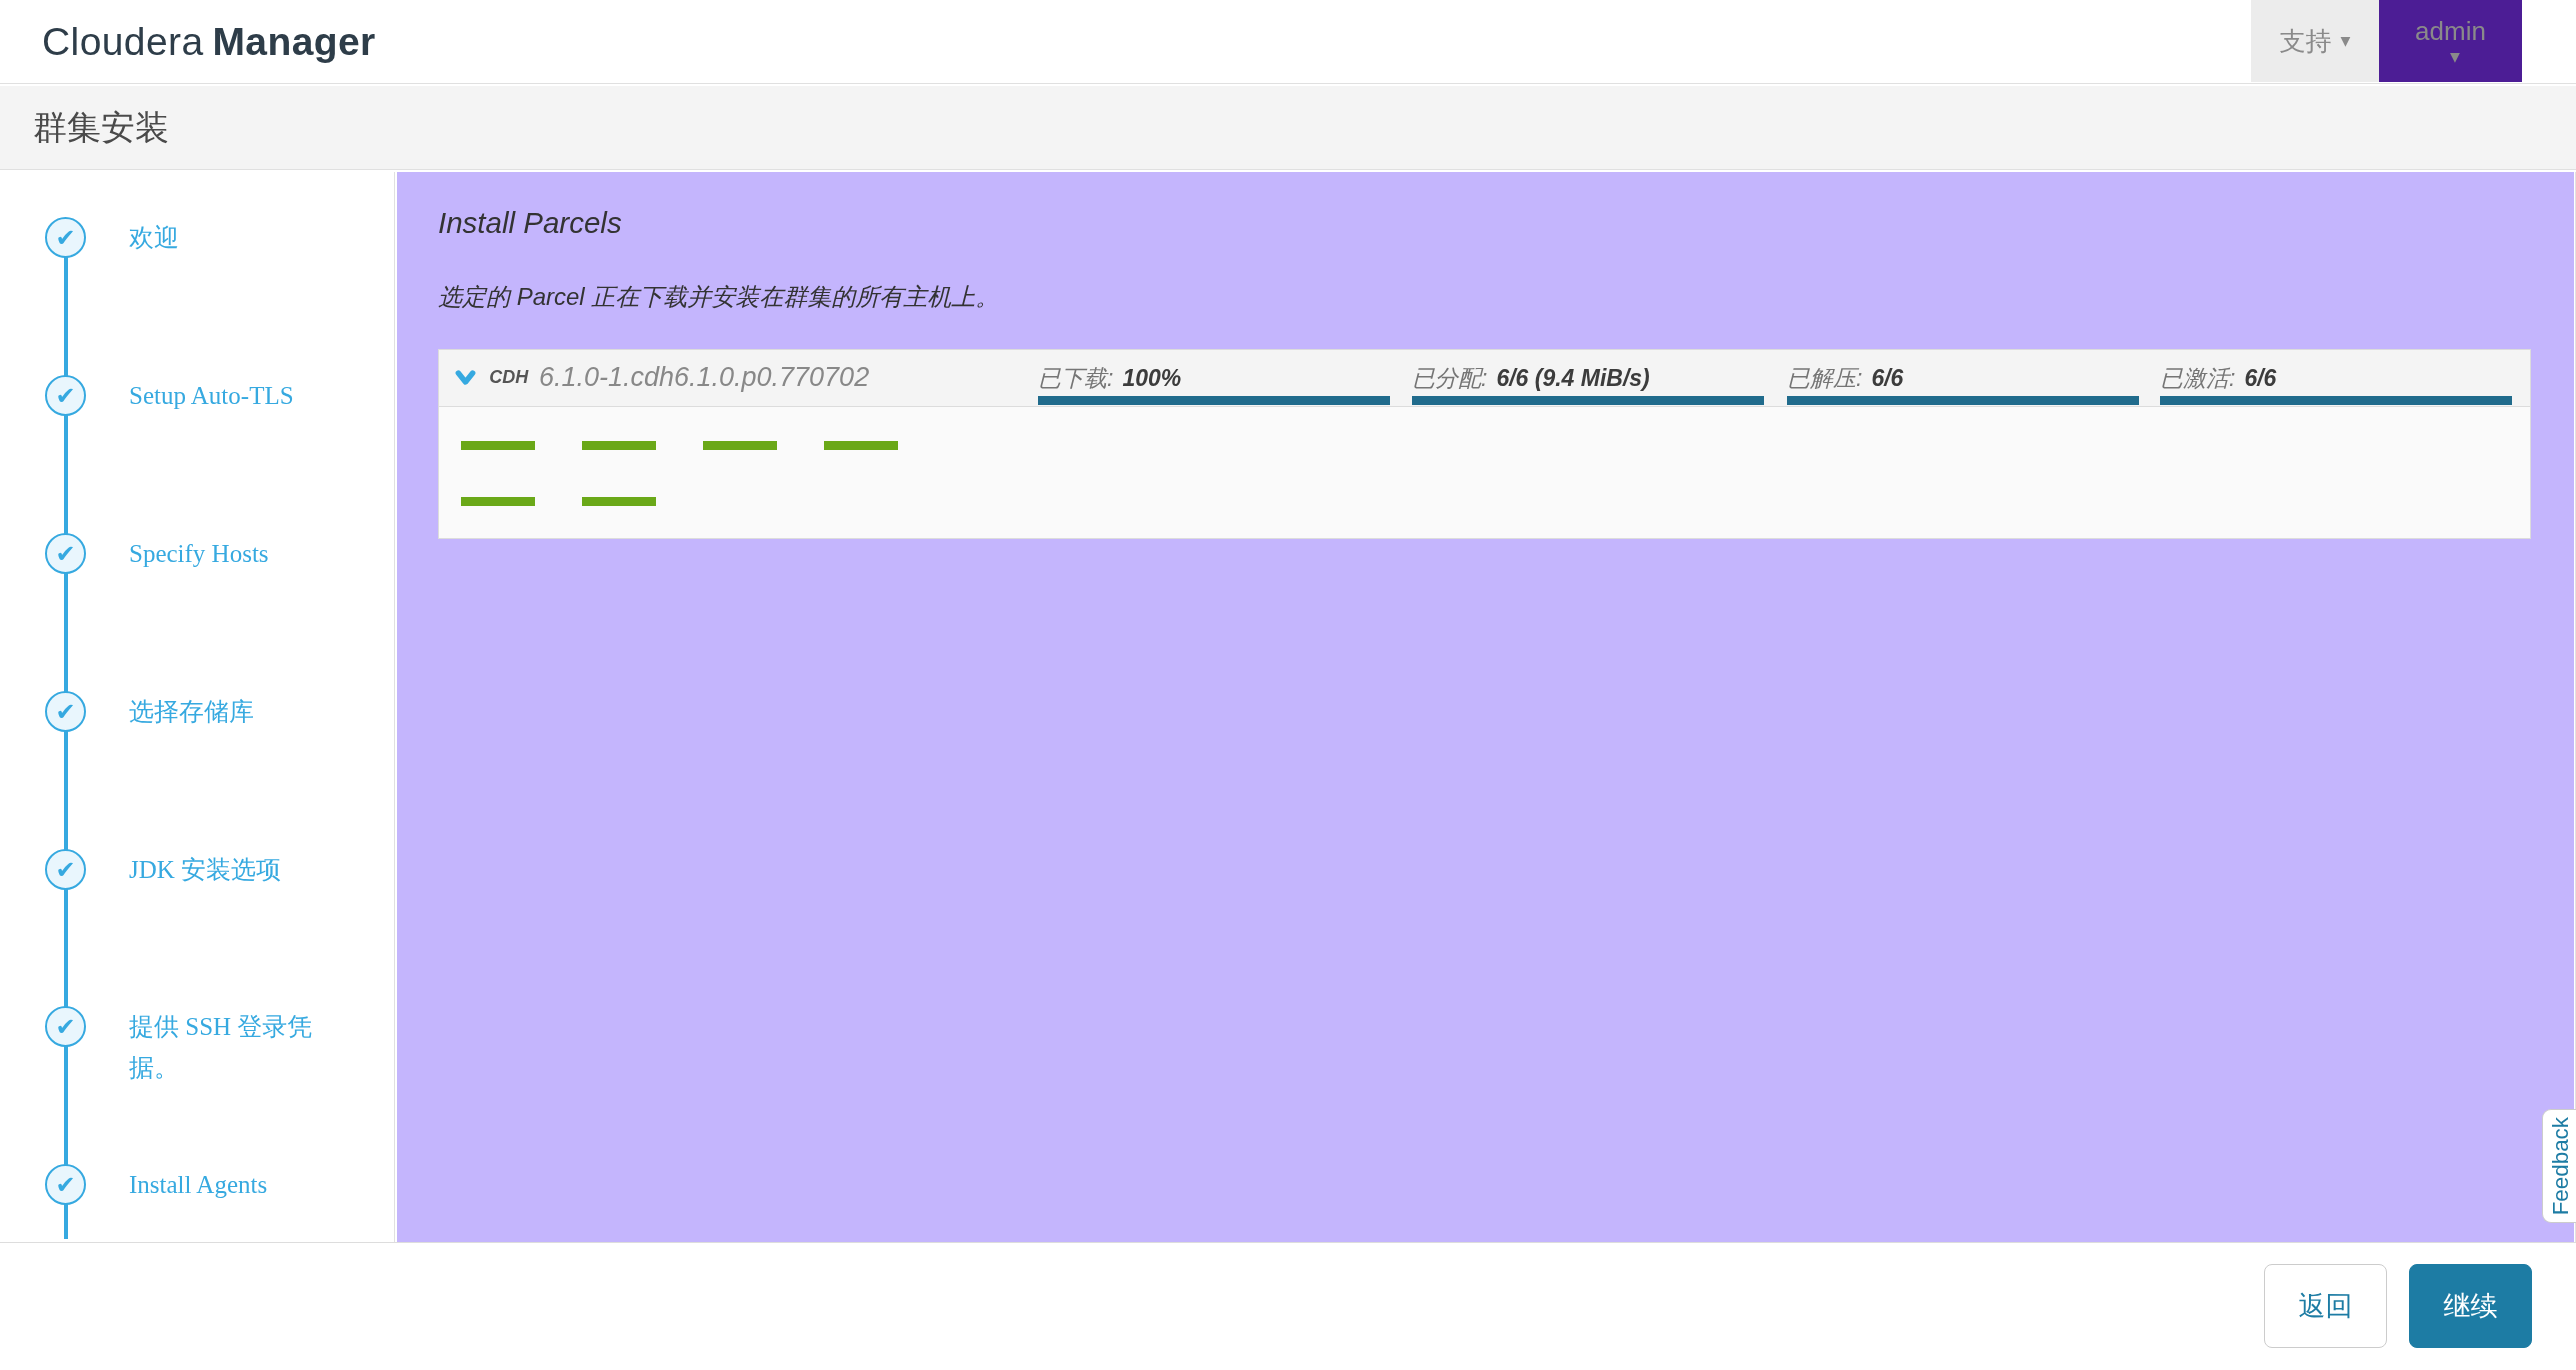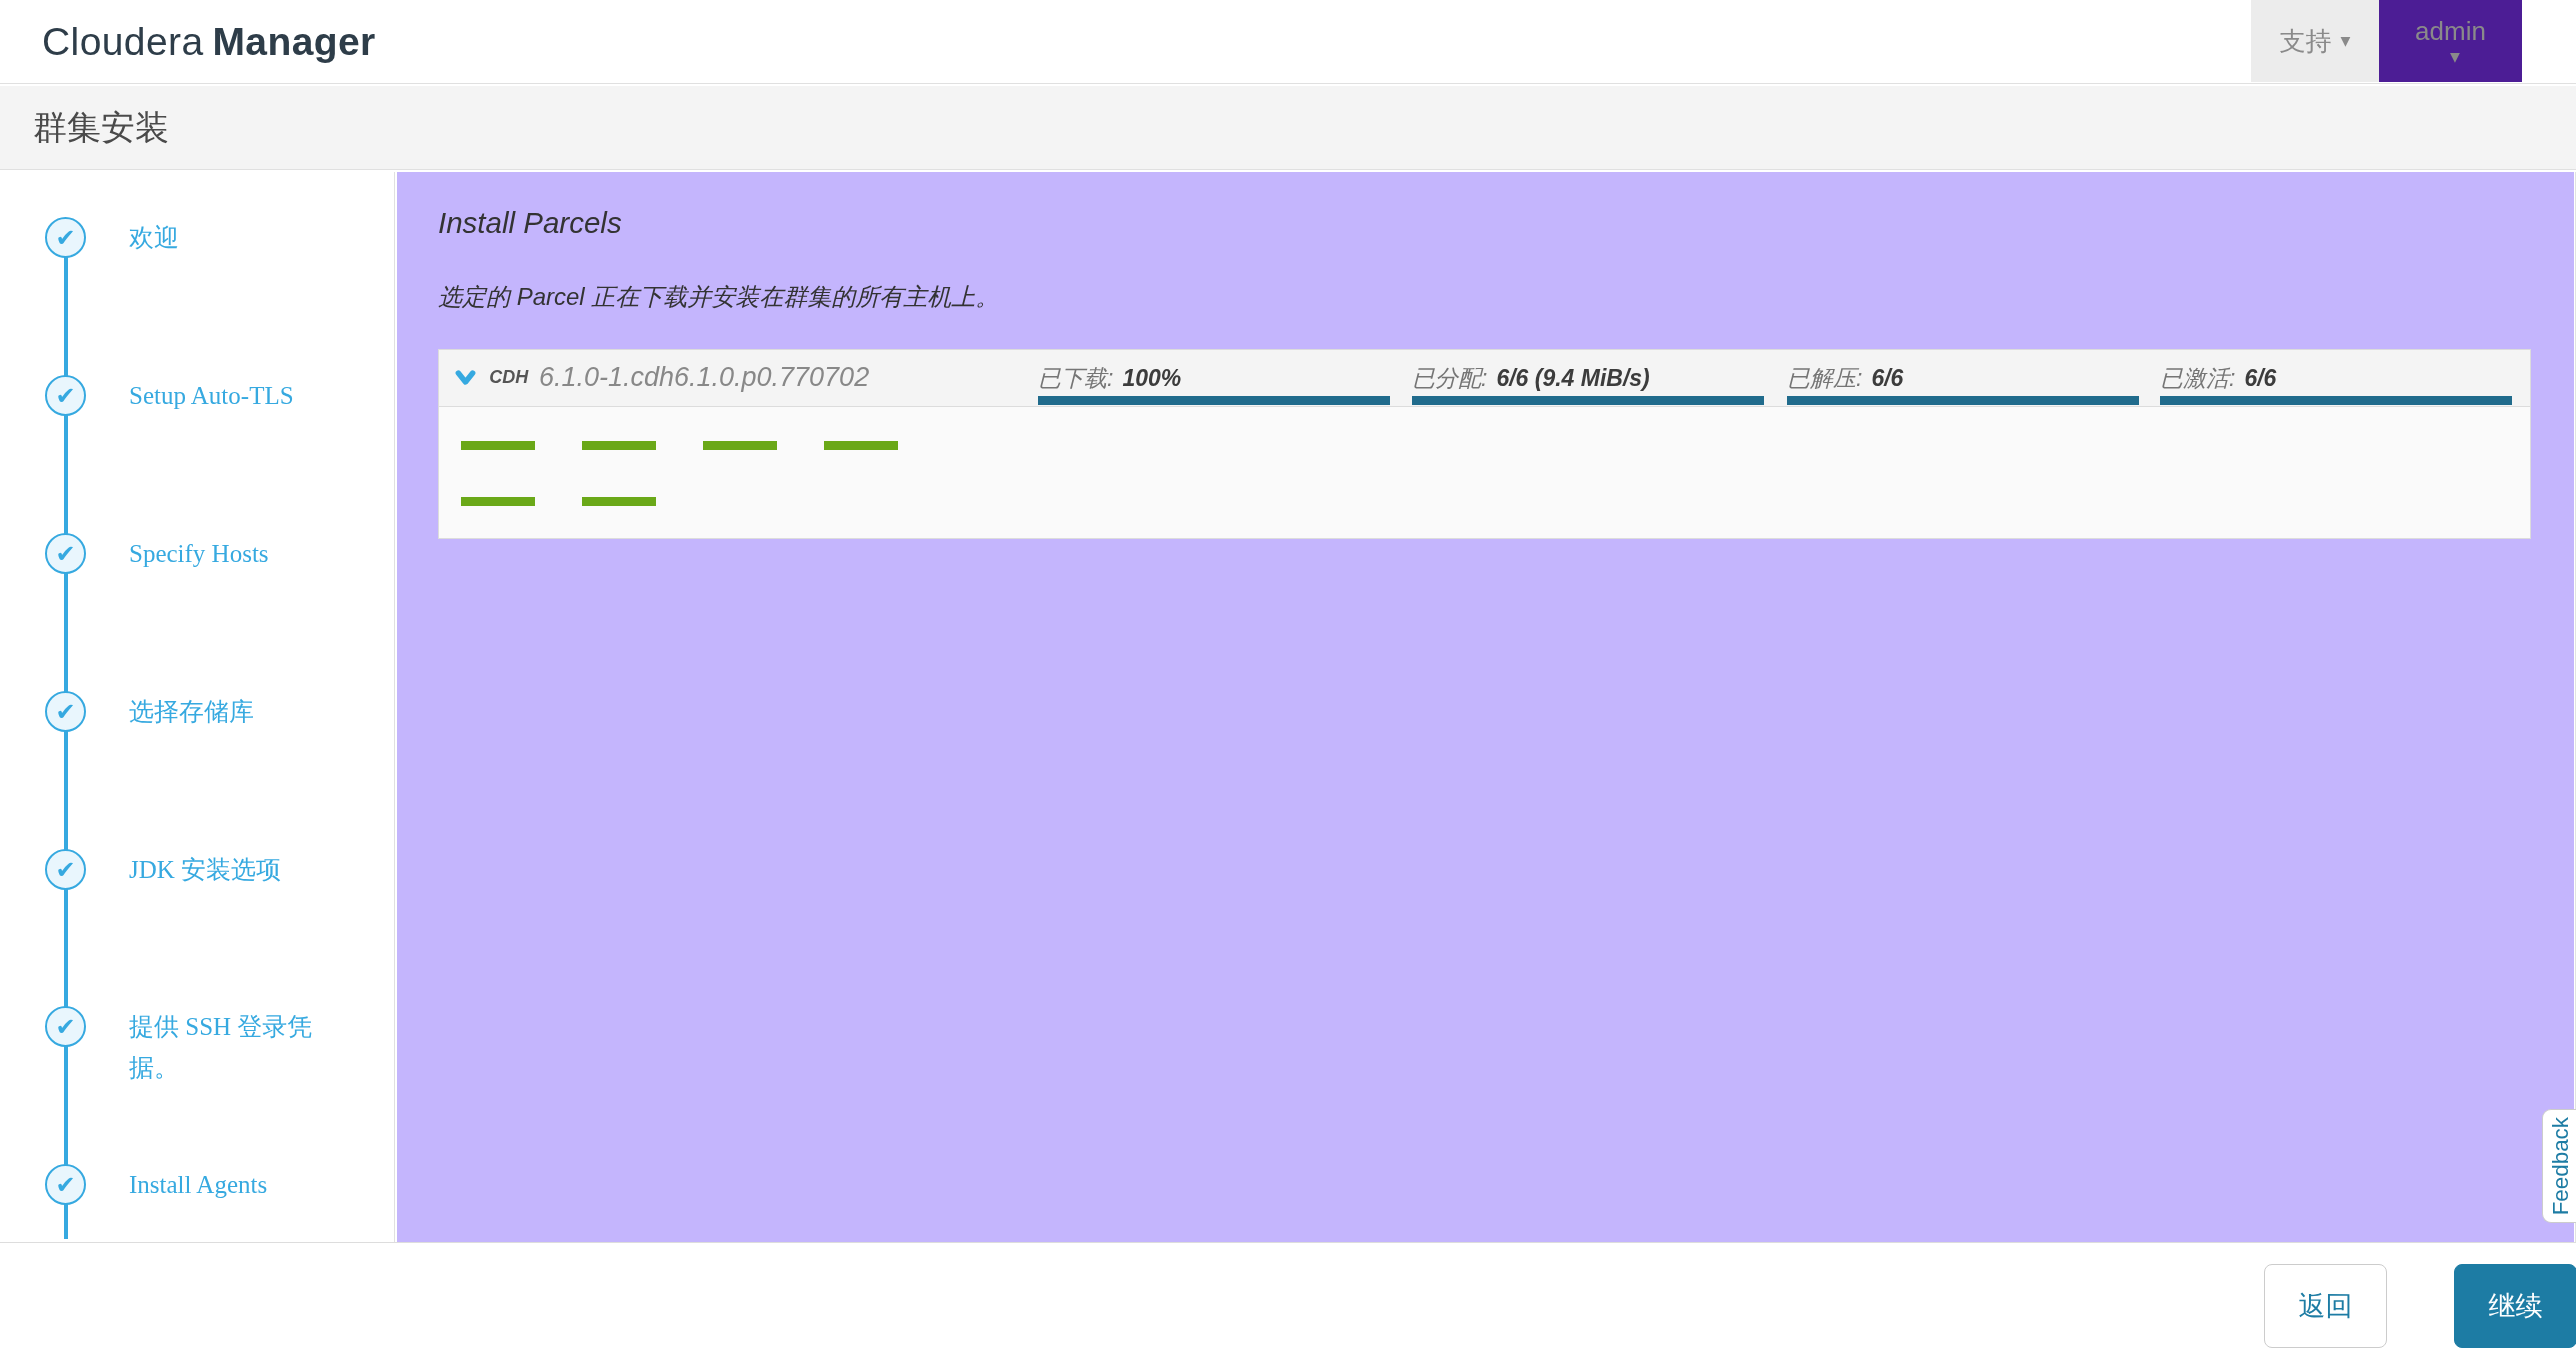--- a/index.html
+++ b/index.html
@@ -49,21 +49,21 @@
   .metric .m-fill{height:9px;background:var(--progress_teal);}
   .metric-0{left:599px;} .metric-1{left:973px;} .metric-2{left:1348px;} .metric-3{left:1721px;}
 
   .parcel-body{position:absolute;left:0;top:59px;width:100%;height:129px;background:#fafafa;}
   .host-bar{position:absolute;width:74px;height:9px;background:var(--host_green);}
 
   
   .footer{position:absolute;left:0;top:1242px;width:2576px;height:144px;background:#fff;border-top:1.8px solid #ddd;}
   .btn{position:absolute;top:20.6px;height:84px;border-radius:8px;font-size:27px;display:flex;align-items:center;justify-content:center;cursor:pointer;font-family:inherit;}
   .btn-back{left:2264px;width:123px;background:#fff;border:1.8px solid #ccc;color:var(--button_teal);}
-  .btn-continue{left:2409px;width:123px;background:var(--button_teal);border:1.8px solid var(--button_teal);color:#fff;margin-left:45px;}
+  .btn-continue{left:2409px;width:123px;background:var(--button_teal);border:1.8px solid var(--button_teal);color:#fff;}
 
   
   .feedback-tab{position:absolute;left:2542px;top:1109px;width:36px;height:114px;background:#fff;border:1.8px solid #ccc;border-right:none;border-radius:9px 0 0 9px;display:flex;align-items:center;justify-content:center;cursor:pointer;}
   .feedback-text{writing-mode:vertical-rl;transform:rotate(180deg);font-size:22.4px;color:var(--button_teal);}
 </style>
 </head>
 <body>
 
 <div class="screen">
 

